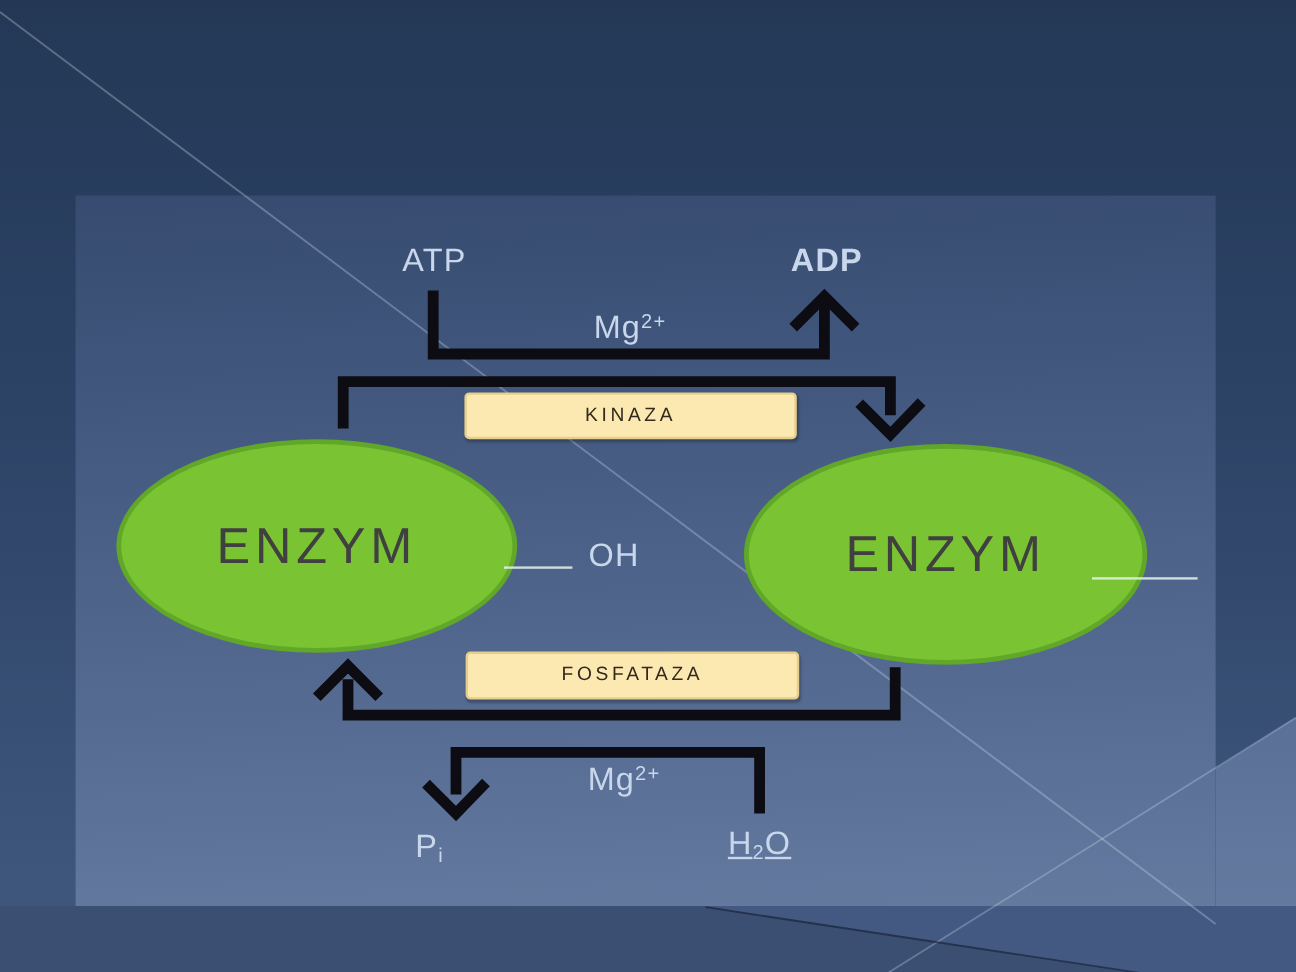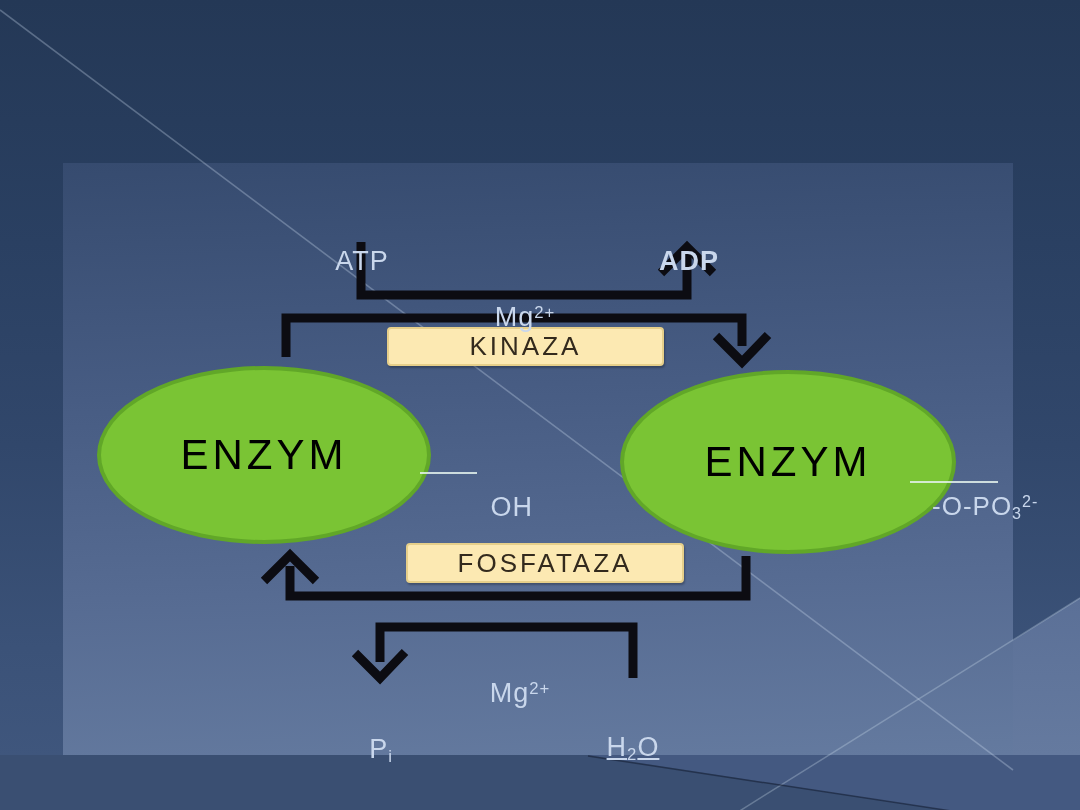--- a/index.html
+++ b/index.html
@@ -22,45 +22,45 @@
   .bottom-band-wedge{
     position:absolute;left:0;top:755px;width:1080px;height:55px;background:#445981;
     clip-path:polygon(54.5% 0,100% 0,100% 100%,87.5% 100%);
   }
   svg.overlay{position:absolute;left:0;top:0;width:1080px;height:810px;pointer-events:none;}
   
   .enzyme{
     position:absolute;border-radius:50%;
     background:#7ac434;border:4px solid #61a728;
     display:flex;align-items:center;justify-content:center;
-    color:#000000;font-size:42px;letter-spacing:4px;font-weight:400;
+    color:#404040;font-size:42px;letter-spacing:4px;font-weight:400;
   }
   .enzyme-left{left:97px;top:366px;width:326px;height:170px;}
   .enzyme-right{left:620px;top:370px;width:328px;height:176px;}
   
   .rbox{
     position:absolute;background:#fce9b2;border:2px solid #e6cf8a;border-radius:4px;
     display:flex;align-items:center;justify-content:center;
-    color:#332a1d;font-size:26px;letter-spacing:3px;
+    color:#332a1d;font-size:16px;letter-spacing:3px;
     box-shadow:1px 2px 2px rgba(0,0,0,0.25);
   }
   .box-kinase{left:387px;top:327px;width:273px;height:35px;}
-  .box-phosphatase{left:406px;top:543px;width:274px;height:36px;}
+  .box-phosphatase{left:388px;top:543px;width:274px;height:36px;}
   
   .lbl{
     position:absolute;color:#c9d7ec;font-size:27px;letter-spacing:1px;
-    text-align:center;white-space:nowrap;margin-top:44px;
+    text-align:center;white-space:nowrap;
   }
   .lbl sub{font-size:0.62em;vertical-align:-0.25em;}
   .lbl sup{font-size:0.62em;vertical-align:0.5em;}
   .lbl-atp{left:330px;top:202px;width:64px;}
   .lbl-adp{left:656px;top:202px;width:66px;font-weight:bold;}
   .lbl-mg-top{left:479px;top:258px;width:92px;}
   .lbl-mg-bottom{left:474px;top:634px;width:92px;}
-  .lbl-pi{left:355px;top:690px;width:52px;}
+  .lbl-pi{left:332px;top:690px;width:52px;}
   .lbl-h2o{left:594px;top:688px;width:78px;text-decoration:underline;}
   .lbl-oh{left:463px;top:448px;width:70px;text-align:right;}
   .lbl-phos{left:932px;top:447px;width:148px;font-size:26px;text-align:left;}
   
   .bond{position:absolute;height:2px;background:rgba(228,242,236,0.85);}
   .bond-oh{left:420px;top:472px;width:57px;}
   .bond-phos{left:910px;top:481px;width:88px;}
 </style>
 </head>
 <body>
@@ -112,20 +112,19 @@
   <div class="lbl lbl-atp">ATP</div>
   <div class="lbl lbl-adp">ADP</div>
 
   <div class="lbl lbl-mg-top"><span>Mg</span><sup>2+</sup></div>
 
   <div class="lbl lbl-mg-bottom"><span>Mg</span><sup>2+</sup></div>
 
   <div class="lbl lbl-oh">OH</div>
   <div class="bond bond-oh"></div>
 
-  <div class="lbl lbl-phos"><span>-O-PO</span><sub>3</sub><sup>2-</sup></div>
   <div class="bond bond-phos"></div>
 
   <div class="lbl lbl-pi"><span>P</span><sub>i</sub></div>
 
   <div class="lbl lbl-h2o"><span>H</span><sub>2</sub><span>O</span></div>
 
 </div>
 
 </body></html>

